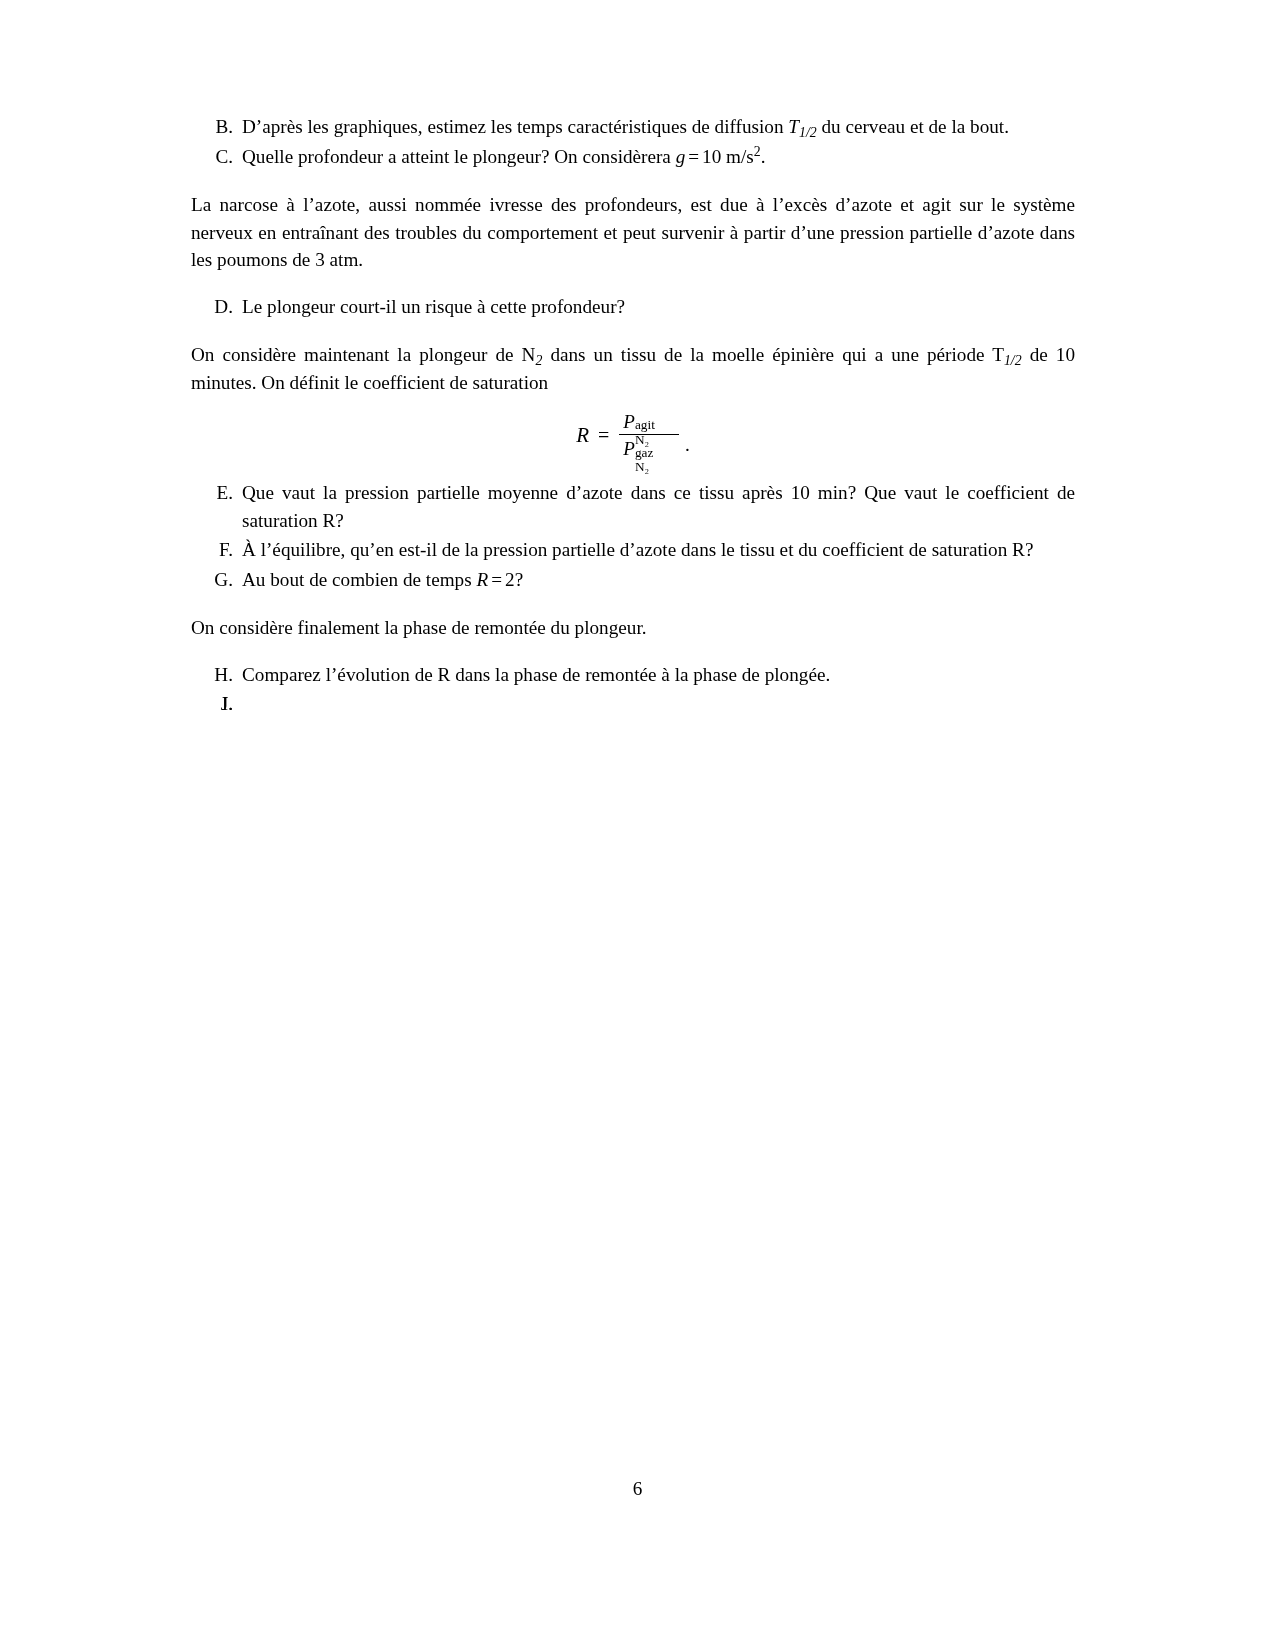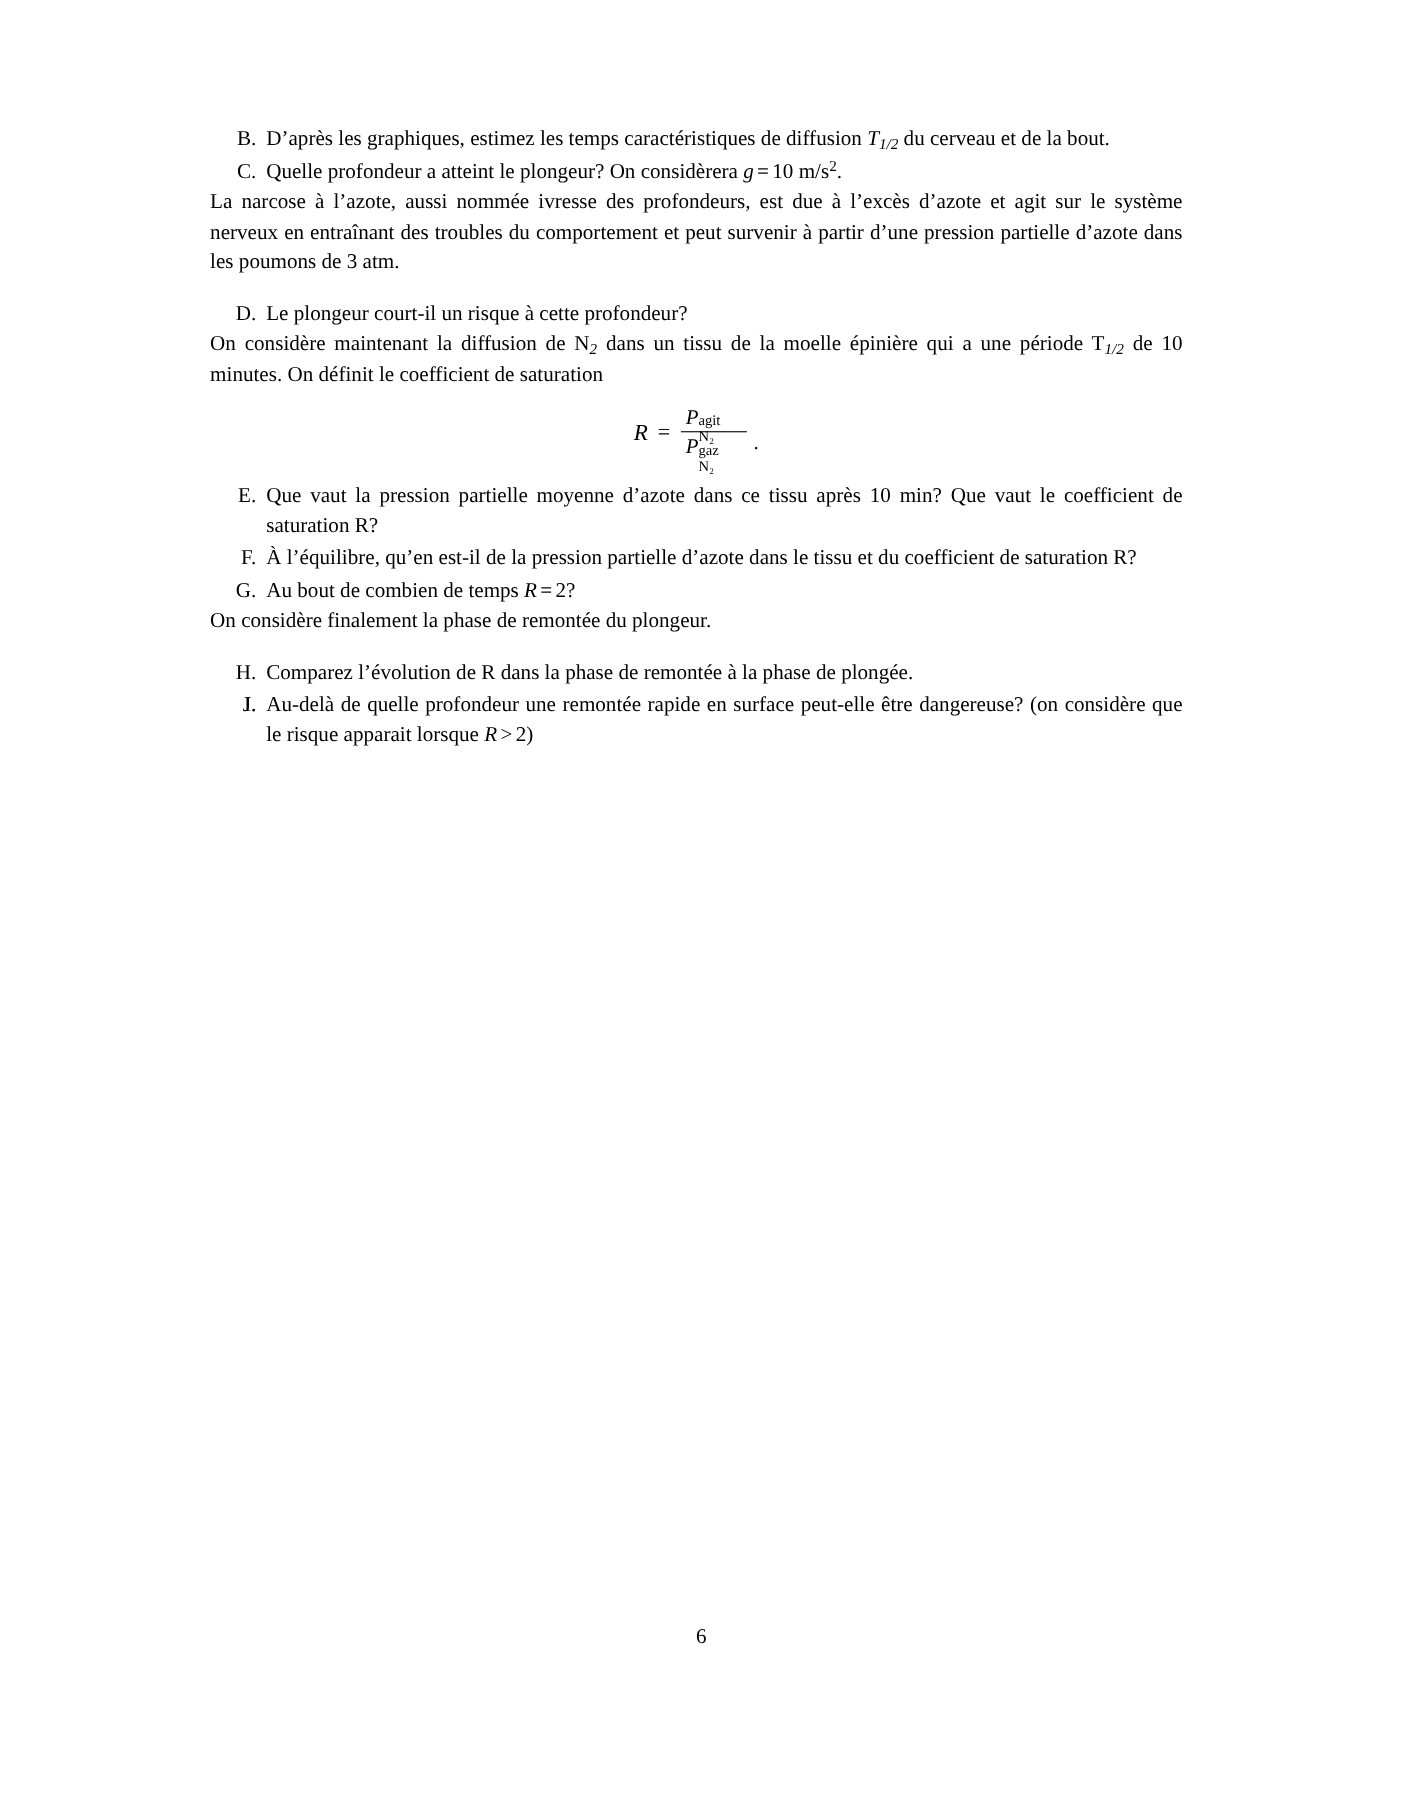--- a/index.html
+++ b/index.html
@@ -31,21 +31,21 @@
   }
 
   
   .para {
     font-size: 19.2px;
     line-height: 27.5px;
     text-align: justify;
     text-justify: inter-word;
     margin: 0;
   }
-  .para.gap-top      { }
+  .para.gap-top      { margin-top: 21px; }
 
   
   .enum {
     list-style: none;
     margin: 0;
     padding: 0;
   }
   .enum-item {
     position: relative;
     font-size: 19.2px;
@@ -184,21 +184,21 @@
 
     <p class="para gap-top justify-all">La narcose à l’azote, aussi nommée ivresse des profondeurs, est due à l’excès d’azote et agit sur le système nerveux en entraînant des troubles du comportement et peut survenir à partir d’une pression partielle d’azote dans les poumons de 3 atm.</p>
 
     <div class="enum enum-block spaced">
       <div class="enum-item">
         <span class="enum-label">D.</span>
         <span class="txt">Le plongeur court-il un risque à cette profondeur?</span>
       </div>
     </div>
 
-    <p class="para gap-top justify-all"><span>On considère maintenant la diffusion de N</span><sub>2</sub><span> dans un tissu de la moelle épinière qui a une période T</span><sub>1/2</sub><span> de 10 minutes.  On définit le coefficient de saturation</span></p>
+    <p class="para gap-top justify-all"><span>On considère maintenant la plongeur de N</span><sub>2</sub><span> dans un tissu de la moelle épinière qui a une période T</span><sub>1/2</sub><span> de 10 minutes.  On définit le coefficient de saturation</span></p>
 
     <div class="display-eq">
       <span class="eq-inner">
         <span class="eq-R">R</span>
         <span class="eq-eq">=</span>
         <span class="frac">
           <span class="num">
             <span class="psym">P</span><span class="pscript"><span class="sup-t">agit</span><span class="sub-t">N₂</span></span><span class="pbox"></span>
           </span>
           <span class="bar"></span>
@@ -237,21 +237,20 @@
         <span class="enum-label">H.</span>
         <span class="txt">Comparez l’évolution de R dans la phase de remontée à la phase de plongée.</span>
       </div>
 
       <div class="enum-item">
         <span class="enum-label">I.</span>
       </div>
 
       <div class="enum-item">
         <span class="enum-label">J.</span>
-        <span class="txt"><span>Au-delà de quelle profondeur une remontée rapide en surface peut-elle être dangereuse?  (on considère que le risque apparait lorsque </span><span class="mi">R<span class="mop">&gt;</span><span class="mn">2</span></span><span>)</span></span>
       </div>
 
     </div>
 
   </div>
 
   <div class="page-number">6</div>
 </div>
 
 </body></html>

